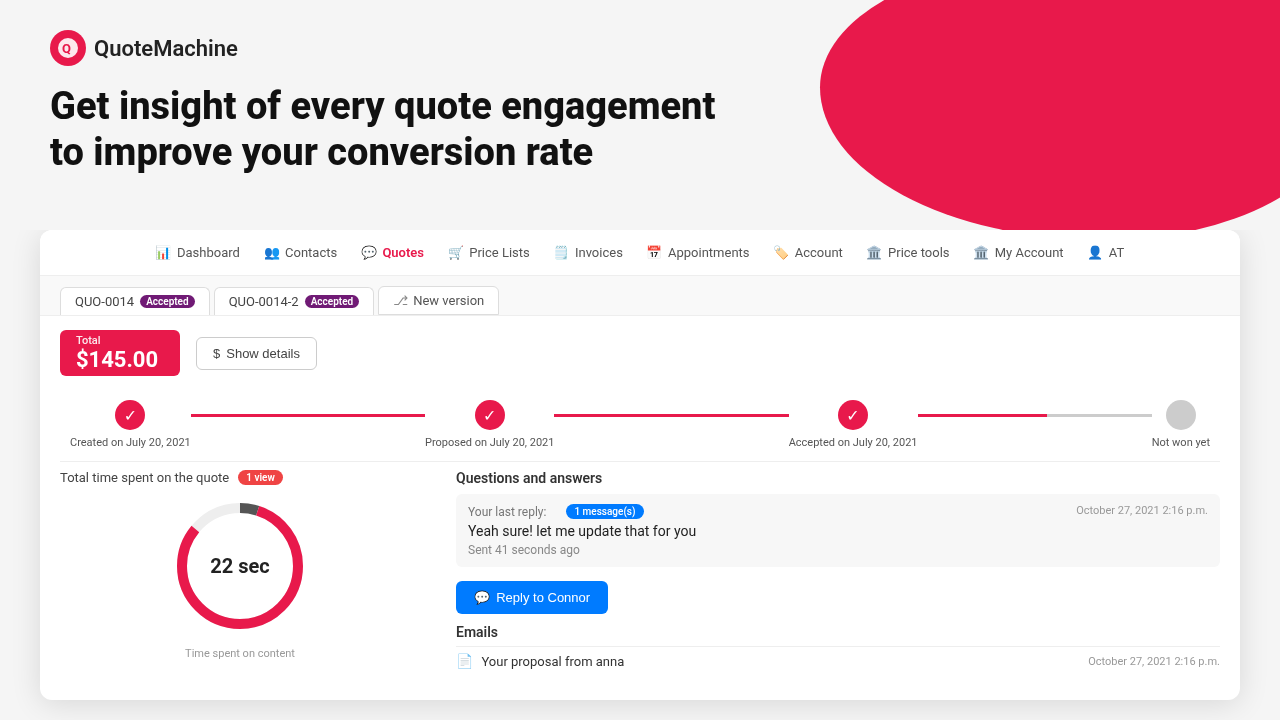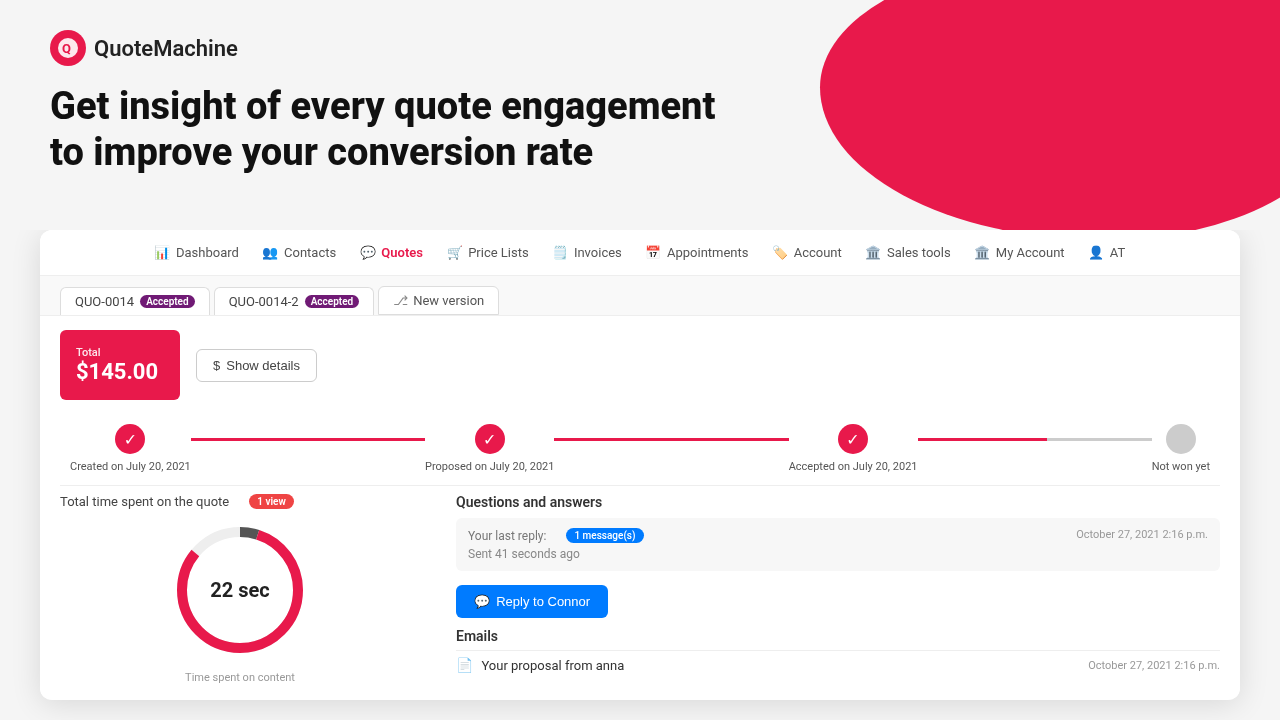--- a/index.html
+++ b/index.html
@@ -146,21 +146,21 @@
     
     .total-row {
       display: flex;
       align-items: center;
       gap: 16px;
       margin-bottom: 16px;
     }
     .total-box {
       background: #e8194b;
       color: white;
-      padding: 16px 16px;
+      padding: 4px 16px;
       border-radius: 6px;
       min-width: 120px;
     }
     .total-label { font-size: 11px; font-weight: 500; opacity: 0.9; }
     .total-amount { font-size: 22px; font-weight: 700; }
     .show-details-btn {
       display: flex;
       align-items: center;
       gap: 6px;
       padding: 8px 16px;
@@ -207,21 +207,21 @@
       flex: 1;
       min-width: 0;
       margin-left: 20px;
     }
     .panel-label {
       font-size: 13px;
       color: #444;
       margin-bottom: 1px;
       display: flex;
       align-items: center;
-      gap: 20px;
+      gap: 9px;
     }
     .view-badge {
       background: #ef4444;
       color: white;
       font-size: 10px;
       padding: 2px 8px;
       border-radius: 10px;
       font-weight: 600;
     }
 
@@ -362,21 +362,21 @@
     <div class="nav-item">
       <span class="nav-icon">📅</span>
       <span>Appointments</span>
     </div>
     <div class="nav-item">
       <span class="nav-icon">🏷️</span>
       <span>Account</span>
     </div>
     <div class="nav-item">
       <span class="nav-icon">🏛️</span>
-      <span>Sales tools</span>
+      <span>Price tools</span>
     </div>
     <div class="nav-item">
       <span class="nav-icon">🏛️</span>
       <span>My Account</span>
     </div>
     <div class="nav-item">
       <span class="nav-icon">👤</span>
       <span>AT</span>
     </div>
   </nav>
@@ -468,20 +468,21 @@
         <div class="qa-section">
           <div class="qa-title">Questions and answers</div>
           <div class="qa-card">
             <div class="qa-card-header">
               <div style="display:flex;align-items:center;gap:20px;">
                 <span class="qa-last-reply">Your last reply:</span>
                 <span class="msg-badge">1 message(s)</span>
               </div>
               <span class="qa-timestamp">October 27, 2021 2:16 p.m.</span>
             </div>
+            <div class="qa-message">Yeah sure! let me update that for you</div>
             <div class="qa-sent">Sent 41 seconds ago</div>
           </div>
           <button class="reply-btn">
             <span>💬</span>
             <span>Reply to Connor</span>
           </button>
         </div>
 
         <div class="emails-section">
           <div class="emails-title">Emails</div>

